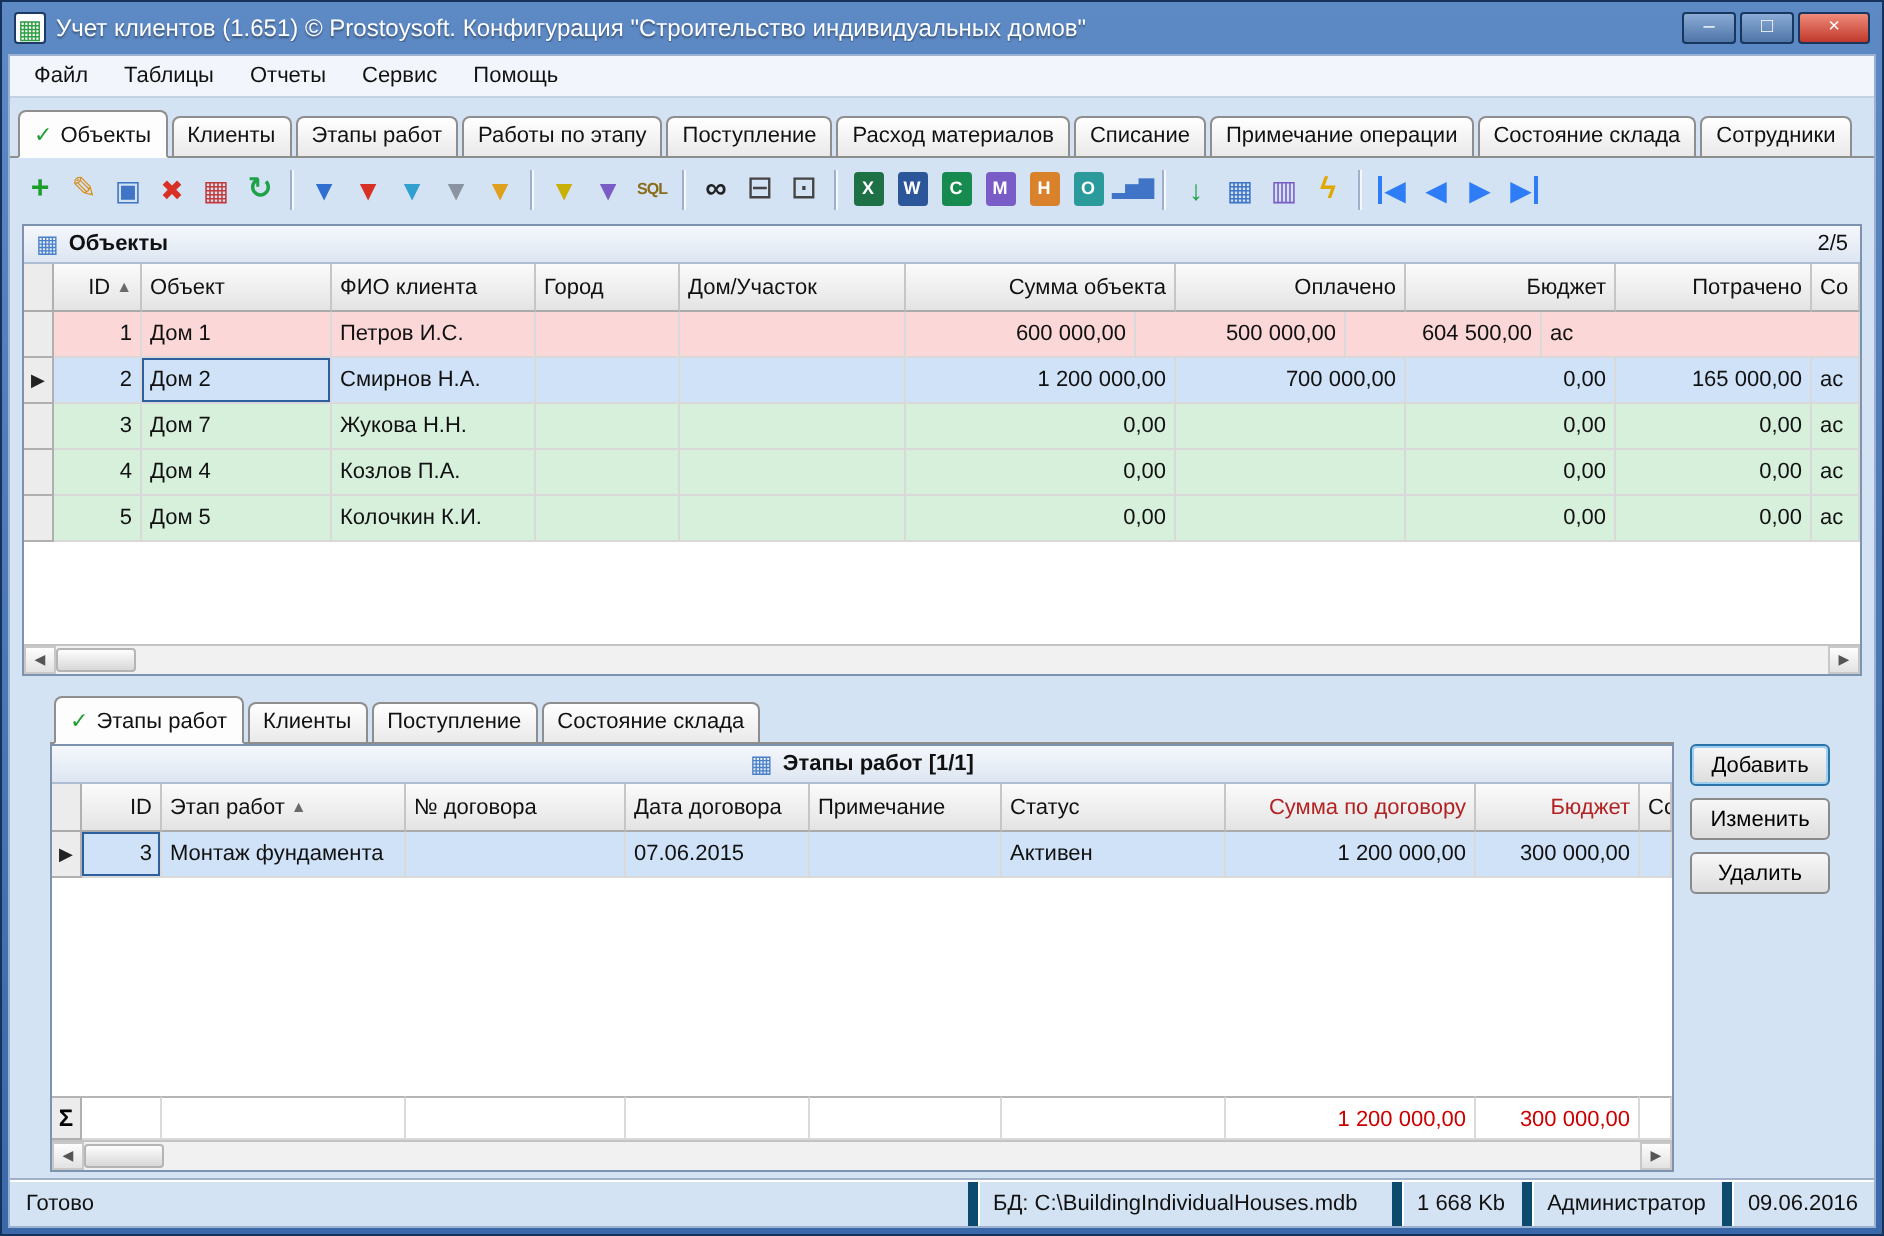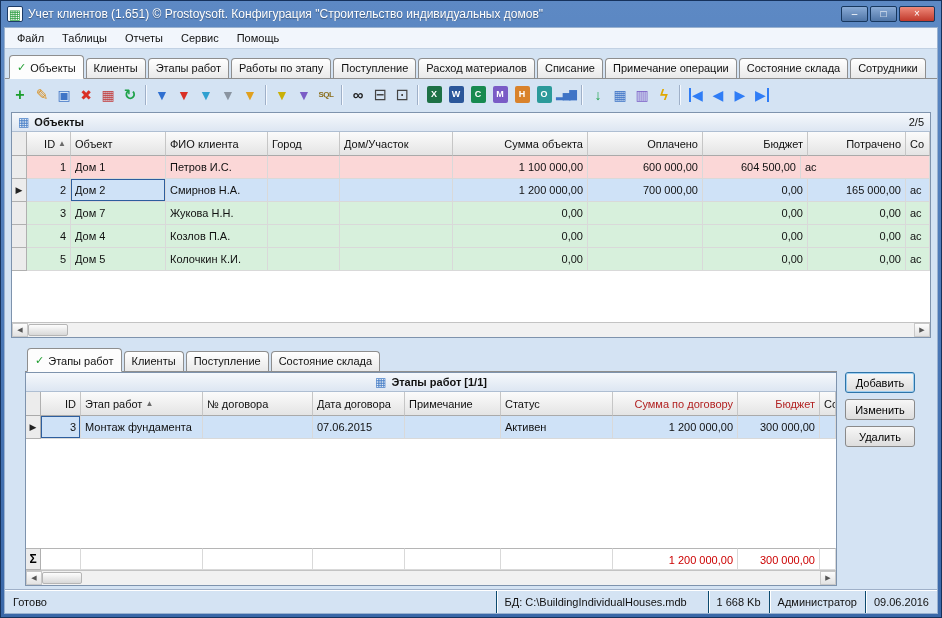--- a/index.html
+++ b/index.html
@@ -66,21 +66,21 @@
   .bottom{display:flex;flex:1;min-height:0;margin:10px 6px 4px 20px;}
   .sub-col{display:flex;flex-direction:column;width:812px;min-height:0;}
   .subtabs{display:flex;align-items:flex-end;padding:0 0 0 2px;border-bottom:1px solid #8e8e8e;}
   .sub-panel{flex:1;}
   .btn-col{margin-left:8px;padding-top:24px;display:flex;flex-direction:column;}
   .btn{width:70px;height:21px;margin-bottom:6px;background:linear-gradient(#f7f7f7,#dddddd);border:1px solid #8a8a8a;border-radius:3px;font-size:11px;text-align:center;line-height:19px;font-family:inherit;cursor:default;}
   .btn.default{border-color:#2d74a8;box-shadow:inset 0 0 0 1px #9ecef0;}
   
   .statusbar{height:23px;flex:none;border-top:1px solid #fff;box-shadow:0 -1px 0 #9fb0c8;display:flex;align-items:stretch;font-size:11px;}
   .seg{display:flex;align-items:center;padding:0 8px;white-space:nowrap;}
-  .seg+.seg{border-left:1px solid #0c4a6e;box-shadow:inset 1px 0 0 #fff;}
+  .seg+.seg{border-left:5px solid #0c4a6e;box-shadow:inset 1px 0 0 #fff;}
   .seg.grow{flex:1;}
   .seg-db{min-width:212px;}
   .seg-size{min-width:60px;justify-content:center;}
   .seg-user{min-width:90px;justify-content:center;}
   .seg-date{min-width:70px;justify-content:center;}
 </style>
 </head>
 <body>
 
 <div class="window">
@@ -280,22 +280,22 @@
           </div>
         </div>
       <div class="tbody">
           <div class="trow state-pink">
             <div class="cell marker"></div>
             <div class="cell right" style="width: 44px; flex: 0 0 auto;">1</div>
             <div class="cell" style="width: 95px; flex: 0 0 auto;">Дом 1</div>
             <div class="cell" style="width: 102px; flex: 0 0 auto;">Петров И.С.</div>
             <div class="cell" style="width: 72px; flex: 0 0 auto;"></div>
             <div class="cell" style="width: 113px; flex: 0 0 auto;"></div>
-            <div class="cell right" style="width: 135px; flex: 0 0 auto;">1 100 000,00</div>
             <div class="cell right" style="width: 115px; flex: 0 0 auto;">600 000,00</div>
+            <div class="cell right" style="width: 105px; flex: 0 0 auto;">500 000,00</div>
             <div class="cell right" style="width: 98px; flex: 0 0 auto;">604 500,00</div>
             <div class="cell" style="flex: 1 1 0%;">ас</div>
           </div>
           <div class="trow state-selected">
             <div class="cell marker">▶</div>
             <div class="cell right" style="width: 44px; flex: 0 0 auto;">2</div>
             <div class="cell focus" style="width: 95px; flex: 0 0 auto;">Дом 2</div>
             <div class="cell" style="width: 102px; flex: 0 0 auto;">Смирнов Н.А.</div>
             <div class="cell" style="width: 72px; flex: 0 0 auto;"></div>
             <div class="cell" style="width: 113px; flex: 0 0 auto;"></div>

